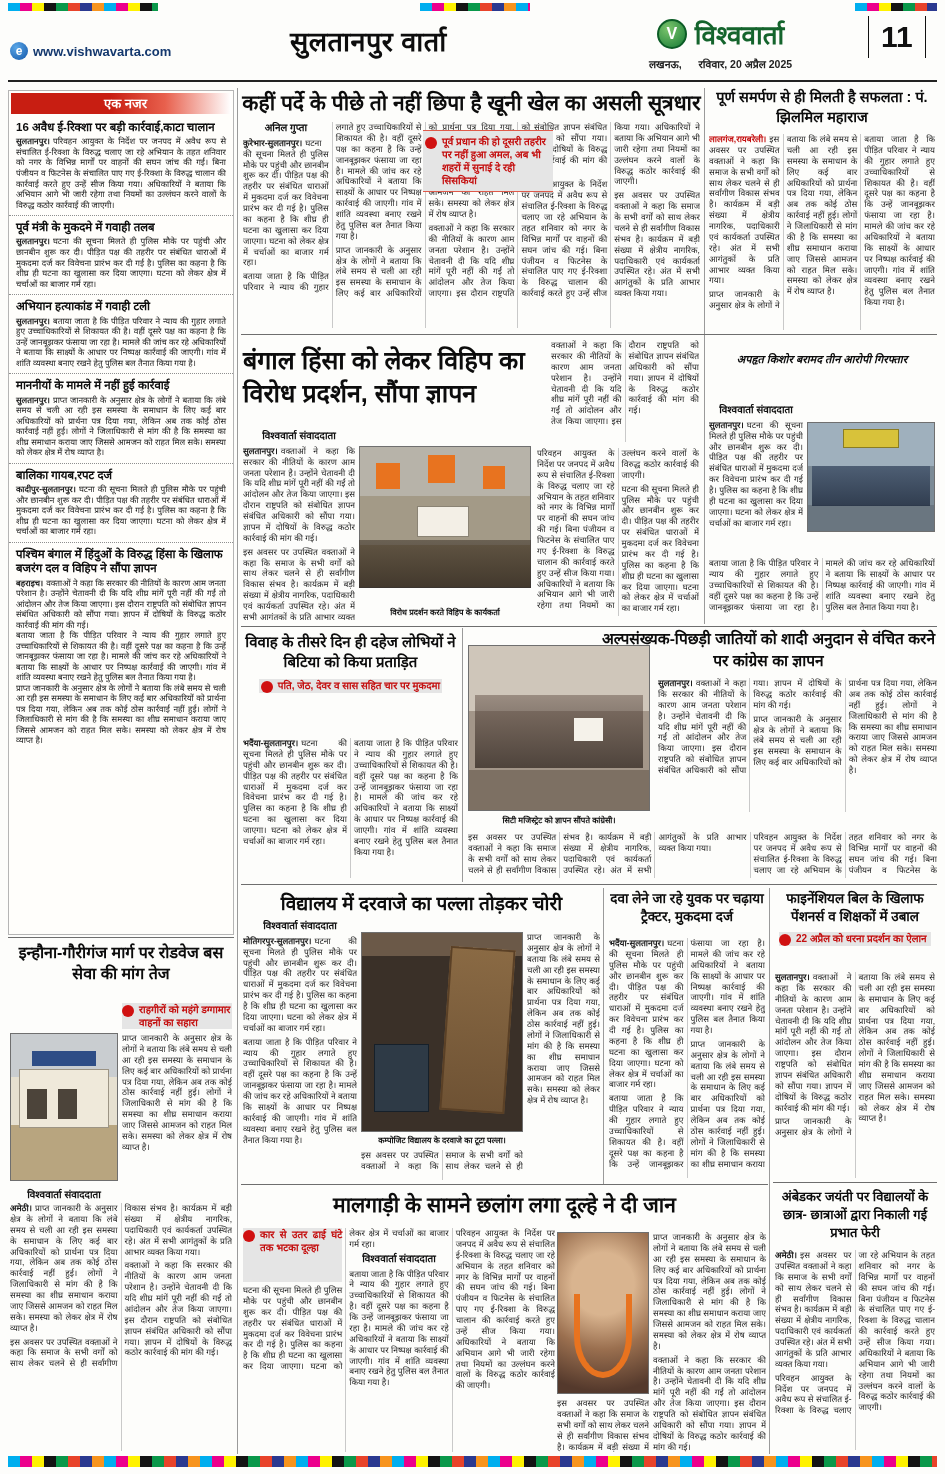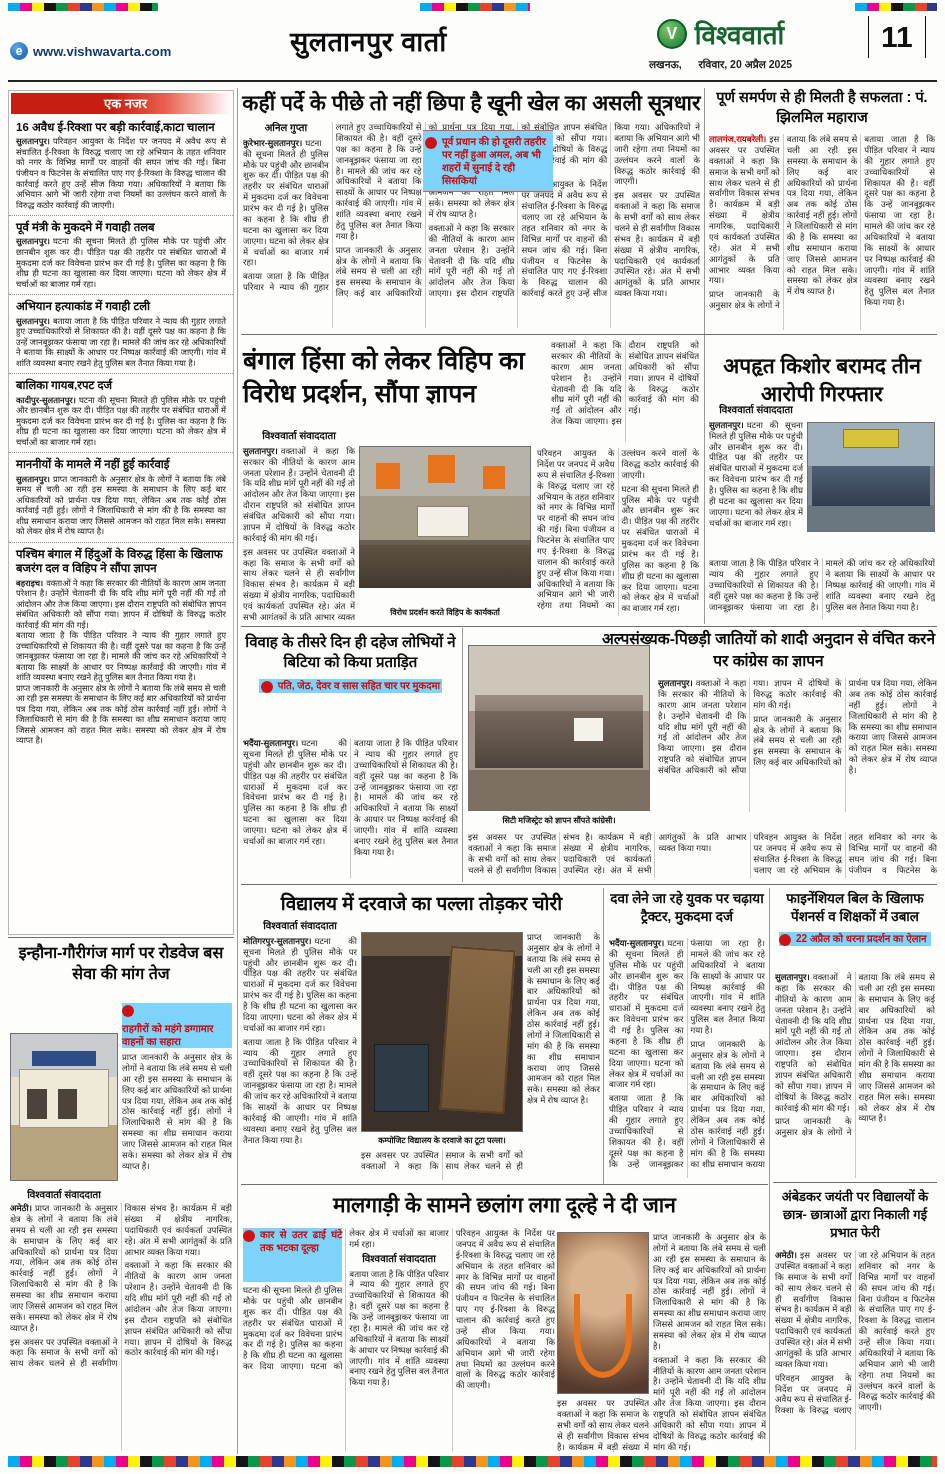--- a/index.html
+++ b/index.html
@@ -40,21 +40,21 @@
   .headline { font-weight:bold; text-align:center; color:#0c0c0c; }
   .body { font-size:8.5px; line-height:1.28; text-align:justify; color:#1d1d1d; overflow:hidden; }
   .body p { margin-bottom:3px; }
   .cols2 { column-count:2; column-gap:7px; column-rule:1px solid #c9c9c9; }
   .cols3 { column-count:3; column-gap:7px; column-rule:1px solid #c9c9c9; }
   .cols5 { column-count:5; column-gap:7px; column-rule:1px solid #c9c9c9; }
   .byline { font-size:10px; font-weight:bold; text-align:center; color:#101010; margin-bottom:2px; }
   .dl { font-weight:bold; margin-right:3px; }
   .dl-red { color:#c40f0f; }
 
-  .hl { display:flex; gap:5px; align-items:flex-start; background:#7dd3fc; }
+  .hl { display:flex; gap:5px; align-items:flex-start; background:#e5e5e5; }
   .hl .dot { flex:0 0 auto; width:12px; height:12px; border-radius:50%; background:#d01111; margin-top:2px; }
   .hl .txt { color:#c40f0f; font-weight:bold; font-size:10px; line-height:1.3; }
   .hl-boxed { border-top:1px solid #e05a4a; border-bottom:1px solid #e05a4a; padding:4px 2px; }
 
   .photo { position:absolute; box-shadow:inset 0 0 0 1px #6f6f6f; overflow:hidden; }
   .caption { position:absolute; font-size:8px; font-weight:bold; text-align:center; color:#111; }
 </style>
 </head>
 <body>
 
@@ -90,47 +90,47 @@
     </div>
     <div class="nitem">
       <div class="nhead">पूर्व मंत्री के मुकदमे में गवाही तलब</div>
       <p class="nbody"><b class="dl">सुलतानपुर।</b><span>घटना की सूचना मिलते ही पुलिस मौके पर पहुंची और छानबीन शुरू कर दी। पीड़ित पक्ष की तहरीर पर संबंधित धाराओं में मुकदमा दर्ज कर विवेचना प्रारंभ कर दी गई है। पुलिस का कहना है कि शीघ्र ही घटना का खुलासा कर दिया जाएगा। घटना को लेकर क्षेत्र में चर्चाओं का बाजार गर्म रहा।</span></p>
     </div>
     <div class="nitem">
       <div class="nhead">अभियान हत्याकांड में गवाही टली</div>
       <p class="nbody"><b class="dl">सुलतानपुर।</b><span>बताया जाता है कि पीड़ित परिवार ने न्याय की गुहार लगाते हुए उच्चाधिकारियों से शिकायत की है। वहीं दूसरे पक्ष का कहना है कि उन्हें जानबूझकर फंसाया जा रहा है। मामले की जांच कर रहे अधिकारियों ने बताया कि साक्ष्यों के आधार पर निष्पक्ष कार्रवाई की जाएगी। गांव में शांति व्यवस्था बनाए रखने हेतु पुलिस बल तैनात किया गया है।</span></p>
     </div>
     <div class="nitem">
+      <div class="nhead">माननीयों के मामले में नहीं हुई कार्रवाई</div>
+      <p class="nbody"><b class="dl">सुलतानपुर।</b><span>प्राप्त जानकारी के अनुसार क्षेत्र के लोगों ने बताया कि लंबे समय से चली आ रही इस समस्या के समाधान के लिए कई बार अधिकारियों को प्रार्थना पत्र दिया गया, लेकिन अब तक कोई ठोस कार्रवाई नहीं हुई। लोगों ने जिलाधिकारी से मांग की है कि समस्या का शीघ्र समाधान कराया जाए जिससे आमजन को राहत मिल सके। समस्या को लेकर क्षेत्र में रोष व्याप्त है।</span></p>
+    </div>
+    <div class="nitem">
       <div class="nhead">बालिका गायब,रपट दर्ज</div>
       <p class="nbody"><b class="dl">कादीपुर-सुलतानपुर।</b><span>घटना की सूचना मिलते ही पुलिस मौके पर पहुंची और छानबीन शुरू कर दी। पीड़ित पक्ष की तहरीर पर संबंधित धाराओं में मुकदमा दर्ज कर विवेचना प्रारंभ कर दी गई है। पुलिस का कहना है कि शीघ्र ही घटना का खुलासा कर दिया जाएगा। घटना को लेकर क्षेत्र में चर्चाओं का बाजार गर्म रहा।</span></p>
-    </div>
-    <div class="nitem">
-      <div class="nhead">माननीयों के मामले में नहीं हुई कार्रवाई</div>
-      <p class="nbody"><b class="dl">सुलतानपुर।</b><span>प्राप्त जानकारी के अनुसार क्षेत्र के लोगों ने बताया कि लंबे समय से चली आ रही इस समस्या के समाधान के लिए कई बार अधिकारियों को प्रार्थना पत्र दिया गया, लेकिन अब तक कोई ठोस कार्रवाई नहीं हुई। लोगों ने जिलाधिकारी से मांग की है कि समस्या का शीघ्र समाधान कराया जाए जिससे आमजन को राहत मिल सके। समस्या को लेकर क्षेत्र में रोष व्याप्त है।</span></p>
     </div>
     <div class="nitem">
       <div class="nhead">पश्चिम बंगाल में हिंदुओं के विरुद्ध हिंसा के खिलाफ बजरंग दल व विहिप ने सौंपा ज्ञापन</div>
       <p class="nbody"><b class="dl">बहराइच।</b><span>वक्ताओं ने कहा कि सरकार की नीतियों के कारण आम जनता परेशान है। उन्होंने चेतावनी दी कि यदि शीघ्र मांगें पूरी नहीं की गईं तो आंदोलन और तेज किया जाएगा। इस दौरान राष्ट्रपति को संबोधित ज्ञापन संबंधित अधिकारी को सौंपा गया। ज्ञापन में दोषियों के विरुद्ध कठोर कार्रवाई की मांग की गई।</span></p>
       <p class="nbody"><span>बताया जाता है कि पीड़ित परिवार ने न्याय की गुहार लगाते हुए उच्चाधिकारियों से शिकायत की है। वहीं दूसरे पक्ष का कहना है कि उन्हें जानबूझकर फंसाया जा रहा है। मामले की जांच कर रहे अधिकारियों ने बताया कि साक्ष्यों के आधार पर निष्पक्ष कार्रवाई की जाएगी। गांव में शांति व्यवस्था बनाए रखने हेतु पुलिस बल तैनात किया गया है।</span></p>
       <p class="nbody"><span>प्राप्त जानकारी के अनुसार क्षेत्र के लोगों ने बताया कि लंबे समय से चली आ रही इस समस्या के समाधान के लिए कई बार अधिकारियों को प्रार्थना पत्र दिया गया, लेकिन अब तक कोई ठोस कार्रवाई नहीं हुई। लोगों ने जिलाधिकारी से मांग की है कि समस्या का शीघ्र समाधान कराया जाए जिससे आमजन को राहत मिल सके। समस्या को लेकर क्षेत्र में रोष व्याप्त है।</span></p>
     </div>
   </div>
 
   <div class="abs hrule" style="left:8px; top:937px; width:226px;"></div>
 
   <div class="abs" style="left:8px; top:941px; width:226px; height:513px; overflow:hidden;">
     <div class="headline" style="font-size:16px; line-height:1.3; padding:2px 4px;">इन्हौना-गौरीगंज मार्ग पर रोडवेज बस सेवा की मांग तेज</div>
     <div class="photo" style="left:2px; top:92px; width:108px; height:148px; background:linear-gradient(180deg,#c9cdd0 0 30%, #e6e0d0 30% 62%, #b8a57f 62% 100%);">
       <div style="position:absolute; left:8%; top:24%; width:84%; height:40%; background:#efe9da; box-shadow:inset 0 0 0 1px #9c9484;"></div>
       <div style="position:absolute; left:16%; top:38%; width:18%; height:20%; background:#4c443a;"></div>
       <div style="position:absolute; left:44%; top:38%; width:18%; height:20%; background:#4c443a;"></div>
       <div style="position:absolute; left:20%; top:12%; width:60%; height:10%; background:#2e4d86;"></div>
     </div>
     <div class="abs" style="left:114px; top:62px; width:110px; height:196px;">
-      <div class="hl" style="margin-bottom:4px;flex-direction:column;">
+      <div class="hl" style="margin-bottom:4px;">
         <span class="dot"></span>
         <span class="txt">राहगीरों को महंगे डग्गामार वाहनों का सहारा</span>
       </div>
       <div class="body" style="height:148px;">
         <p><span>प्राप्त जानकारी के अनुसार क्षेत्र के लोगों ने बताया कि लंबे समय से चली आ रही इस समस्या के समाधान के लिए कई बार अधिकारियों को प्रार्थना पत्र दिया गया, लेकिन अब तक कोई ठोस कार्रवाई नहीं हुई। लोगों ने जिलाधिकारी से मांग की है कि समस्या का शीघ्र समाधान कराया जाए जिससे आमजन को राहत मिल सके। समस्या को लेकर क्षेत्र में रोष व्याप्त है।</span></p>
       </div>
     </div>
     <div class="abs byline" style="left:2px; top:246px; width:108px;">विश्ववार्ता संवाददाता</div>
     <div class="abs body cols2" style="left:2px; top:262px; width:222px; height:248px;">
       <p><b class="dl">अमेठी।</b><span>प्राप्त जानकारी के अनुसार क्षेत्र के लोगों ने बताया कि लंबे समय से चली आ रही इस समस्या के समाधान के लिए कई बार अधिकारियों को प्रार्थना पत्र दिया गया, लेकिन अब तक कोई ठोस कार्रवाई नहीं हुई। लोगों ने जिलाधिकारी से मांग की है कि समस्या का शीघ्र समाधान कराया जाए जिससे आमजन को राहत मिल सके। समस्या को लेकर क्षेत्र में रोष व्याप्त है।</span></p>
@@ -188,21 +188,21 @@
       <div style="position:absolute; left:0; bottom:0; width:100%; height:34%; background:linear-gradient(180deg, rgba(60,50,40,.55), rgba(40,32,26,.75));"></div>
     </div>
     <div class="caption" style="left:118px; top:268px; width:172px;">विरोध प्रदर्शन करते विहिप के कार्यकर्ता</div>
     <div class="abs body cols2" style="left:296px; top:110px; width:162px; height:168px;">
       <p><span>परिवहन आयुक्त के निर्देश पर जनपद में अवैध रूप से संचालित ई-रिक्शा के विरुद्ध चलाए जा रहे अभियान के तहत शनिवार को नगर के विभिन्न मार्गों पर वाहनों की सघन जांच की गई। बिना पंजीयन व फिटनेस के संचालित पाए गए ई-रिक्शा के विरुद्ध चालान की कार्रवाई करते हुए उन्हें सीज किया गया। अधिकारियों ने बताया कि अभियान आगे भी जारी रहेगा तथा नियमों का उल्लंघन करने वालों के विरुद्ध कठोर कार्रवाई की जाएगी।</span></p>
       <p><span>घटना की सूचना मिलते ही पुलिस मौके पर पहुंची और छानबीन शुरू कर दी। पीड़ित पक्ष की तहरीर पर संबंधित धाराओं में मुकदमा दर्ज कर विवेचना प्रारंभ कर दी गई है। पुलिस का कहना है कि शीघ्र ही घटना का खुलासा कर दिया जाएगा। घटना को लेकर क्षेत्र में चर्चाओं का बाजार गर्म रहा।</span></p>
     </div>
   </div>
 
   <div class="abs" style="left:707px; top:338px; width:230px; height:286px;">
-    <div class="headline" style="font-size:21px; line-height:1.35; padding-top:14px;">अपहृत किशोर बरामद तीन आरोपी गिरफ्तार</div>
+    <div class="headline" style="font-size:11px; line-height:1.35; padding-top:14px;font-style:italic;">अपहृत किशोर बरामद तीन आरोपी गिरफ्तार</div>
     <div class="abs body" style="left:2px; top:66px; width:94px; height:152px;">
       <p class="byline">विश्ववार्ता संवाददाता</p>
       <p><b class="dl">सुलतानपुर।</b><span>घटना की सूचना मिलते ही पुलिस मौके पर पहुंची और छानबीन शुरू कर दी। पीड़ित पक्ष की तहरीर पर संबंधित धाराओं में मुकदमा दर्ज कर विवेचना प्रारंभ कर दी गई है। पुलिस का कहना है कि शीघ्र ही घटना का खुलासा कर दिया जाएगा। घटना को लेकर क्षेत्र में चर्चाओं का बाजार गर्म रहा।</span></p>
     </div>
     <div class="photo" style="left:100px; top:84px; width:128px; height:110px; background:linear-gradient(180deg,#9fb0bd 0 40%, #7c8b96 40% 75%, #6a7680 75% 100%);">
       <div style="position:absolute; left:28%; top:6%; width:44%; height:18%; background:#d8c23a; box-shadow:inset 0 0 0 1px #8a7c22;"></div>
       <div style="position:absolute; left:4%; top:40%; width:92%; height:36%; background:linear-gradient(180deg, rgba(40,58,88,.55), rgba(30,42,62,.8));"></div>
     </div>
     <div class="abs body cols2" style="left:2px; top:220px; width:226px; height:62px;">
       <p><span>बताया जाता है कि पीड़ित परिवार ने न्याय की गुहार लगाते हुए उच्चाधिकारियों से शिकायत की है। वहीं दूसरे पक्ष का कहना है कि उन्हें जानबूझकर फंसाया जा रहा है। मामले की जांच कर रहे अधिकारियों ने बताया कि साक्ष्यों के आधार पर निष्पक्ष कार्रवाई की जाएगी। गांव में शांति व्यवस्था बनाए रखने हेतु पुलिस बल तैनात किया गया है।</span></p>

